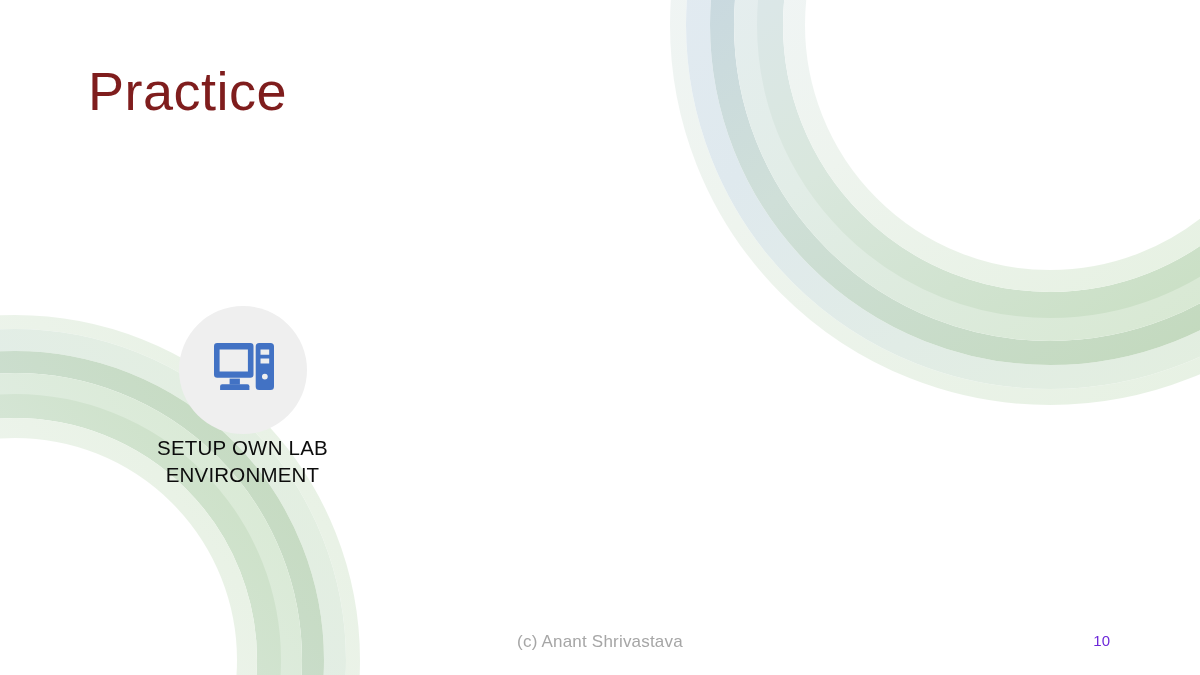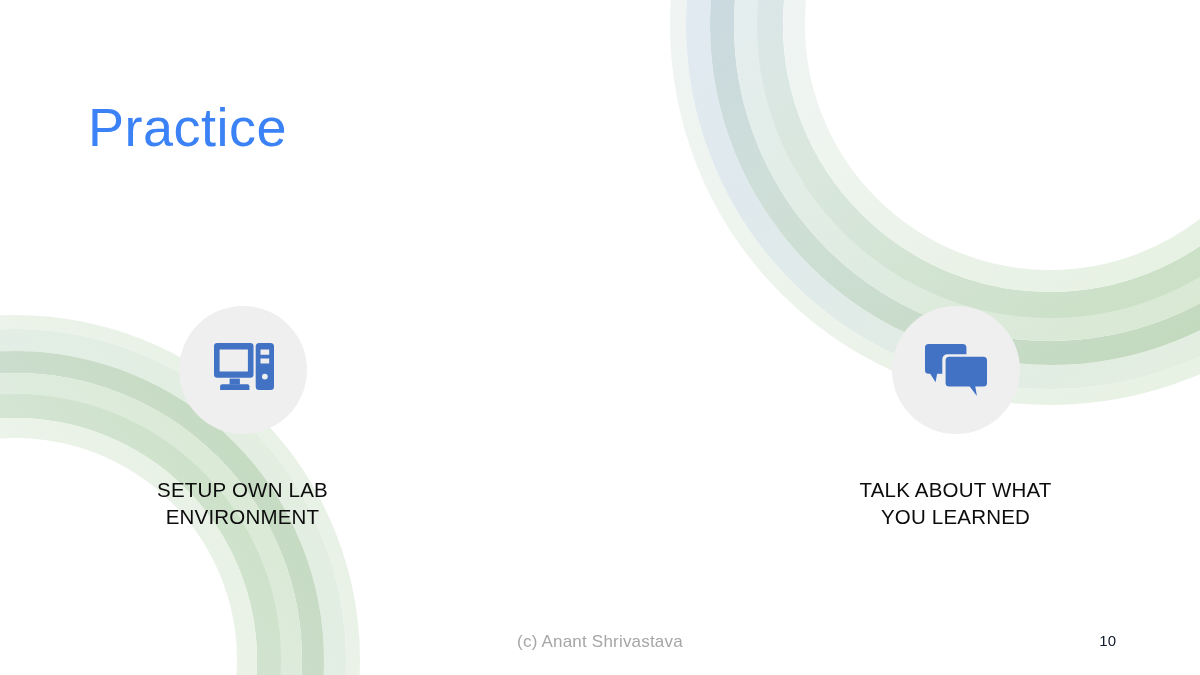--- a/index.html
+++ b/index.html
@@ -38,24 +38,23 @@
   }
 
   
   .title {
     position: absolute;
     left: 88px;
     top: 62px;
     font-size: 54px;
     line-height: 1.1;
     letter-spacing: 0.5px;
-    color: #3b82f6;
+    color: #7f1d1d;
     font-weight: 400;
     white-space: nowrap;
-    margin-top: 36px;
   }
 
   
   .items {
     position: absolute;
     left: 124px;
     top: 306px;
     width: 950px;
     display: flex;
     justify-content: space-between;
@@ -73,21 +72,20 @@
     border-radius: 50%;
     background: #efefef;
     display: flex;
     align-items: center;
     justify-content: center;
   }
   .icon-circle svg {
     display: block;
   }
   .item-label {
-    margin-top: 42px;
     font-size: 20.5px;
     line-height: 1.33;
     color: #0c0c0c;
     text-align: center;
     letter-spacing: 0.2px;
     white-space: pre-line;
   }
 
   
   .footer-credit {
@@ -95,24 +93,24 @@
     left: 0;
     right: 0;
     top: 632px;
     text-align: center;
     font-size: 17px;
     color: #a6a6a6;
     letter-spacing: 0.2px;
   }
   .footer-page {
     position: absolute;
-    right: 84px;
+    right: 90px;
     top: 632px;
     font-size: 15px;
-    color: #0f172a;
+    color: #6d28d9;
   }
 </style>
 </head>
 <body>
 
 <div class="slide">
 
   <svg class="deco deco-tr" viewBox="0 0 760 760">
     <defs>
       <linearGradient id="gTR1" x1="0.18" y1="0" x2="0.82" y2="1">
@@ -200,30 +198,20 @@
           <path d="M17.6 35.6h10.3v5.9H17.6z"></path>
           <path d="M10.1 41.3h25.3a2 2 0 0 1 2 2V47H8.1v-3.7a2 2 0 0 1 2-2Z"></path>
           <path d="M47.2 0h11.3A3.5 3.5 0 0 1 62 3.5v40A3.5 3.5 0 0 1 58.5 47H47.2a3.5 3.5 0 0 1-3.5-3.5v-40A3.5 3.5 0 0 1 47.2 0Zm1.3 6.6v5.1h8.7V6.6h-8.7Zm0 8.9v5.1h8.7v-5.1h-8.7Zm4.35 15.2a2.9 2.9 0 1 0 0 5.8 2.9 2.9 0 0 0 0-5.8Z" fill-rule="evenodd"></path>
         </svg>
       </div>
       <div class="item-label">SETUP OWN LAB
 ENVIRONMENT</div>
     </div>
 
 
-    <div class="item">
-      <div class="icon-circle">
-        <svg width="62" height="52" viewBox="0 0 62 52" fill="#4272c4">
-          <path d="M3.6 0h34.2a3.6 3.6 0 0 1 3.6 3.6v6.6H22.3a5 5 0 0 0-5 5v14.6h-5.2l-1.5 8.4-5.4-8.4H3.6A3.6 3.6 0 0 1 0 26.2V3.6A3.6 3.6 0 0 1 3.6 0Z"></path>
-          <path d="M24.2 12.8h34.2A3.6 3.6 0 0 1 62 16.4V39a3.6 3.6 0 0 1-3.6 3.6h-8.1l1.6 9.4-7.2-9.4H24.2A3.6 3.6 0 0 1 20.6 39V16.4a3.6 3.6 0 0 1 3.6-3.6Z"></path>
-        </svg>
-      </div>
-      <div class="item-label">TALK ABOUT WHAT
-YOU LEARNED</div>
-    </div>
 
 
   </div>
 
   <div class="footer-credit">(c) Anant Shrivastava</div>
   <div class="footer-page">10</div>
 
 </div>
 
 </body></html>

